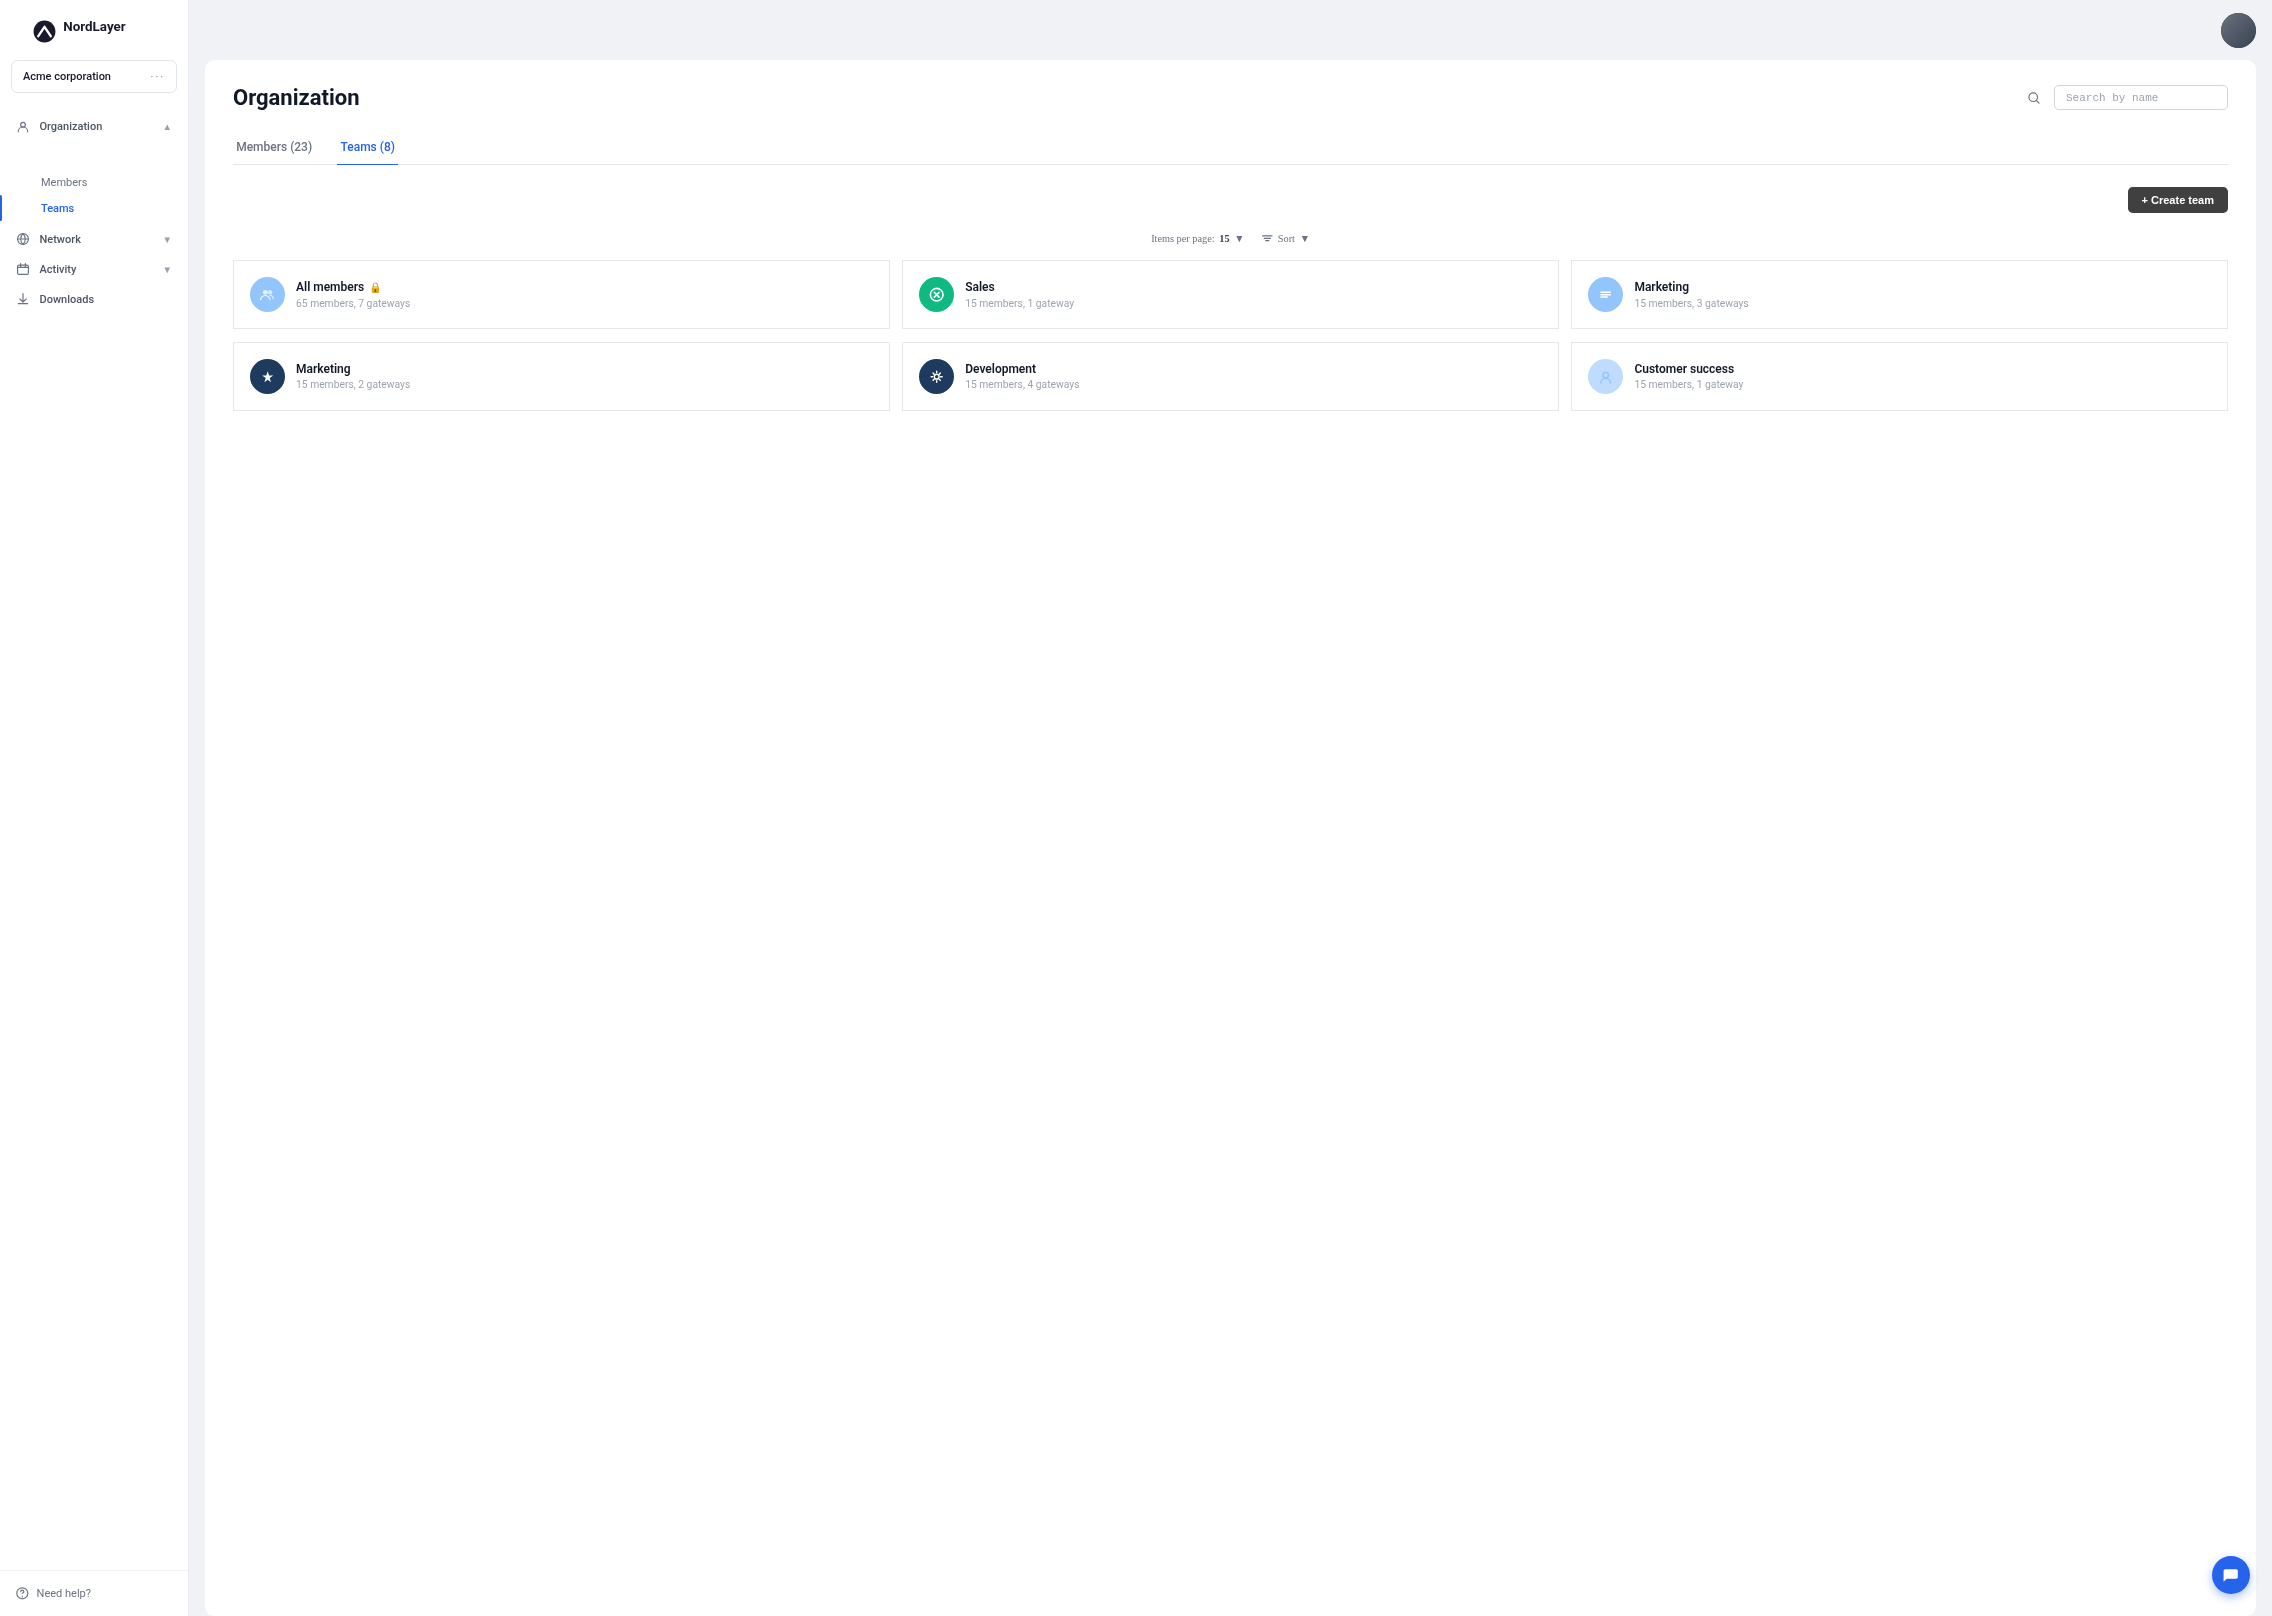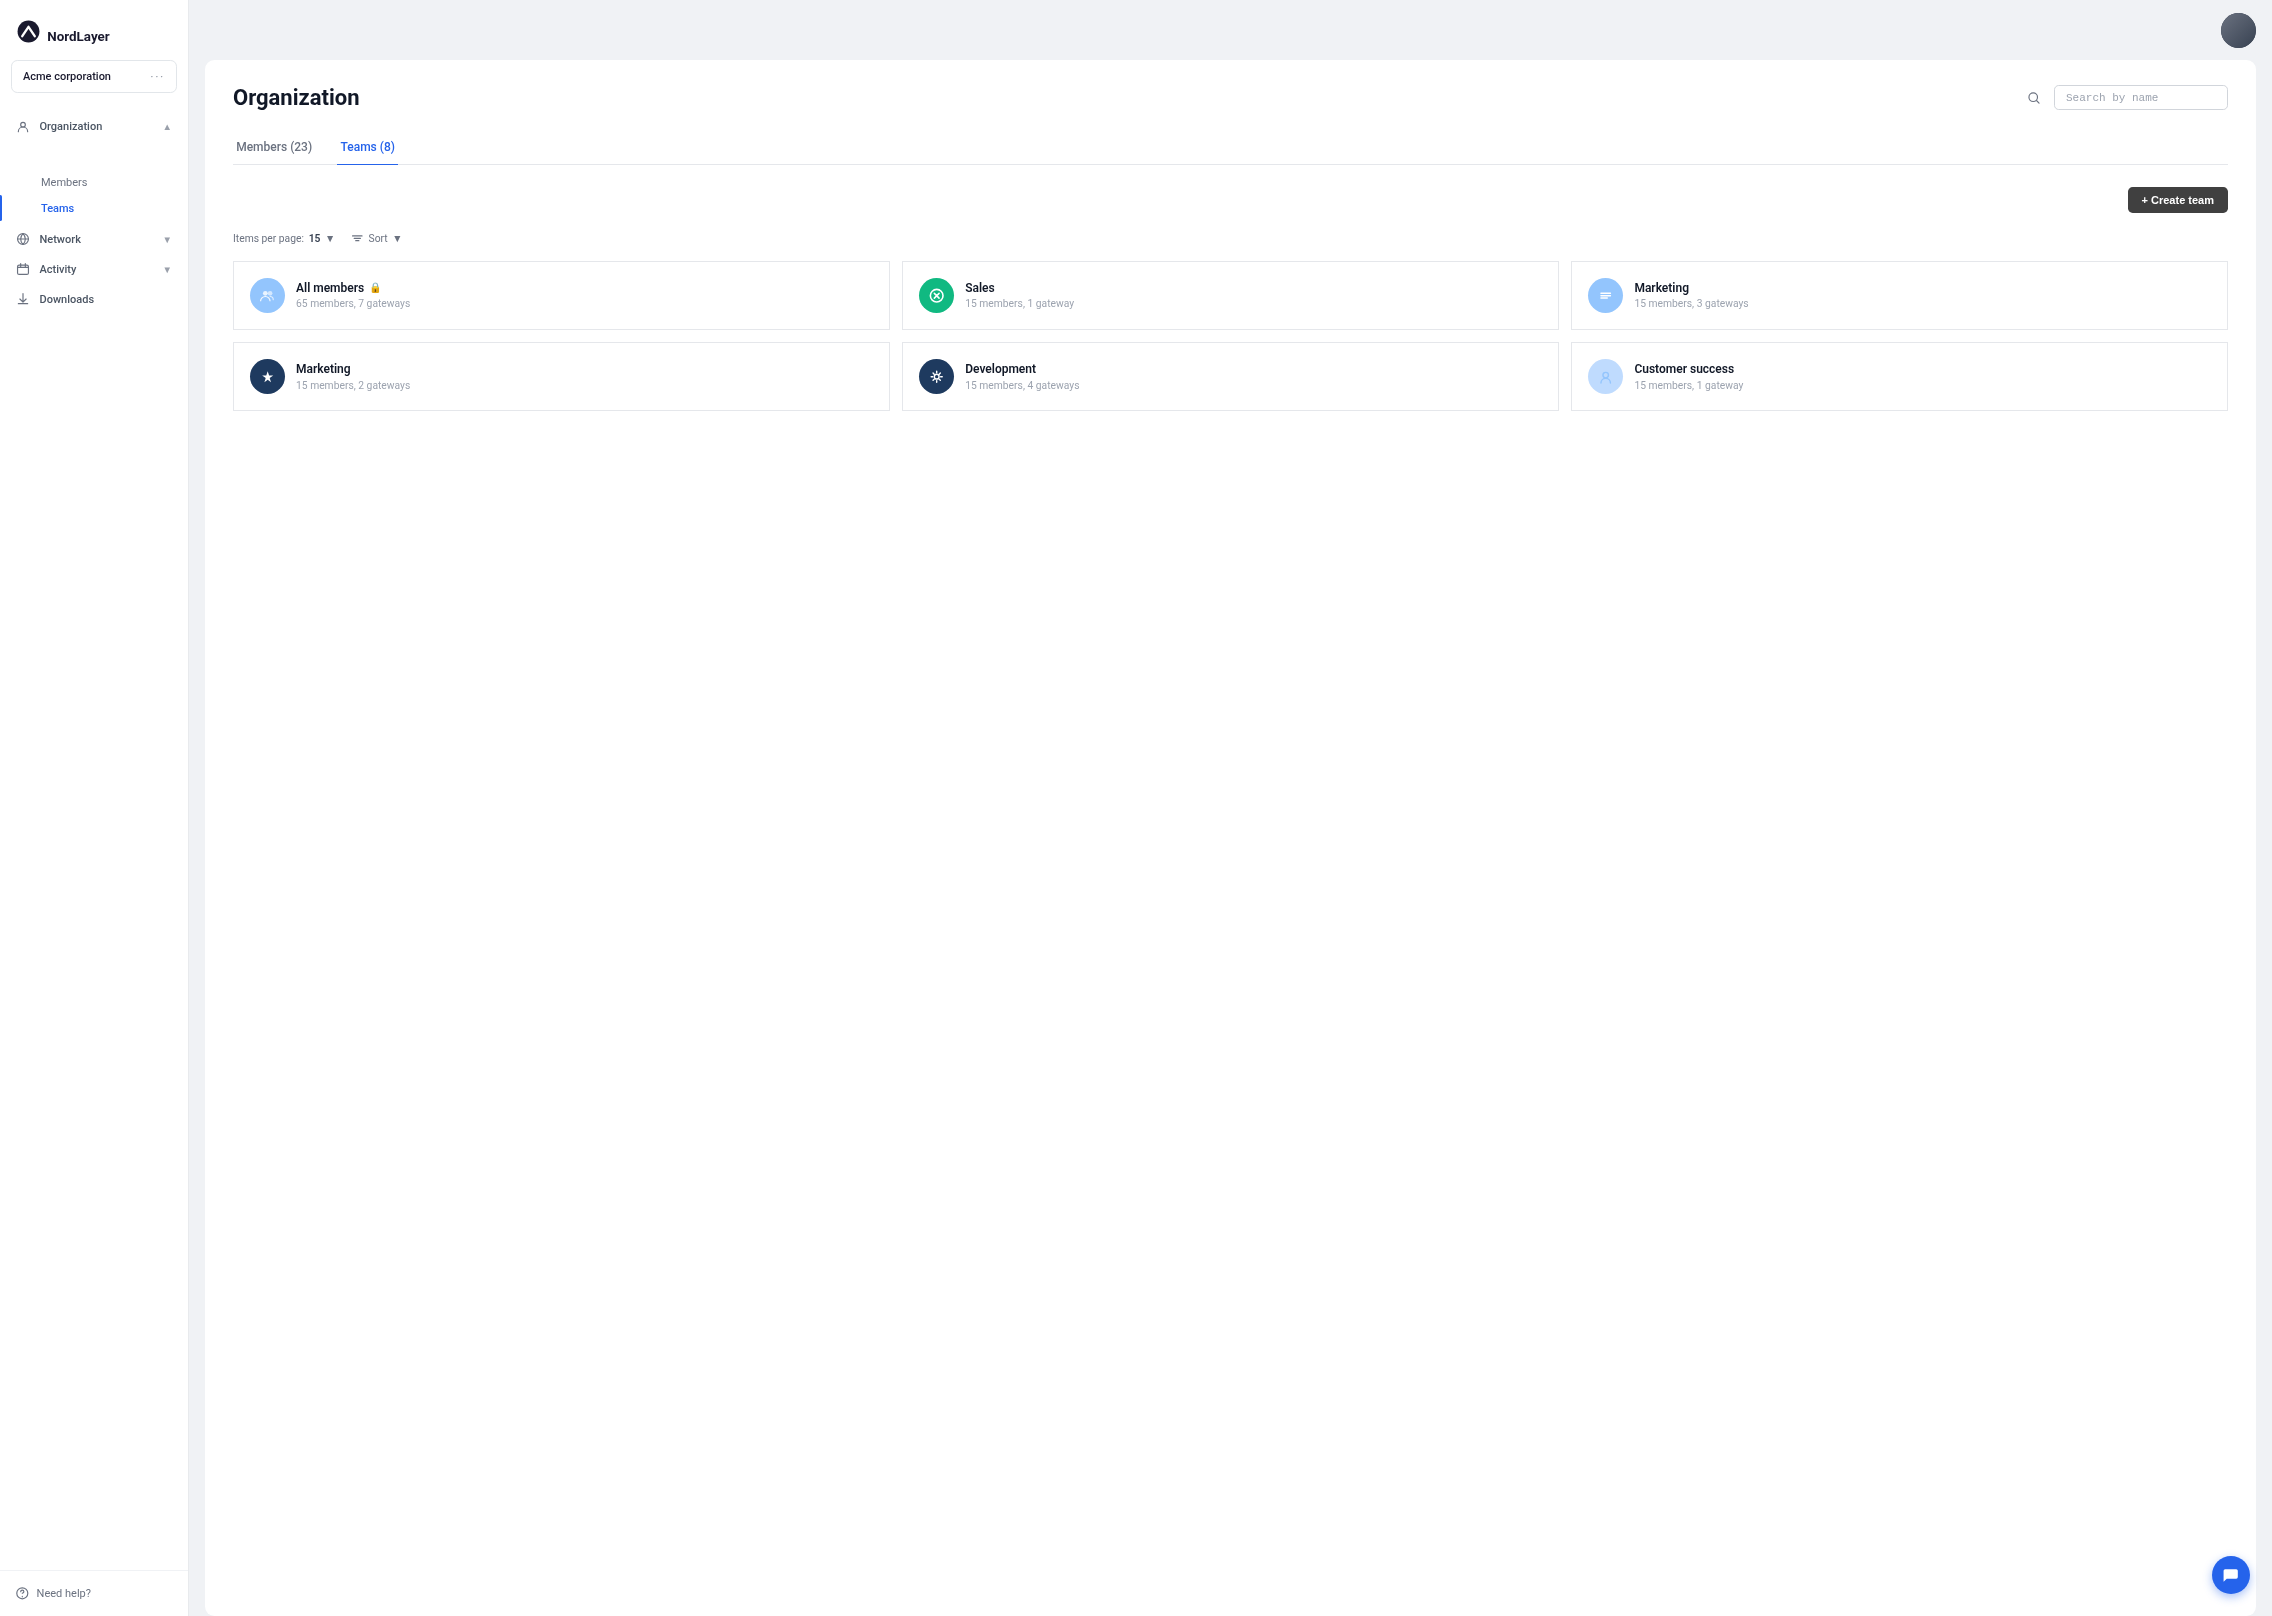--- a/index.html
+++ b/index.html
@@ -10,23 +10,23 @@
       width: 189px;
       min-width: 189px;
       background: #fff;
       display: flex;
       flex-direction: column;
       border-right: 0.8px solid #e8eaed;
       height: 100vh;
     }
     .sidebar-logo {
       display: flex;
-      align-items: flex-end;
+      align-items: flex-start;
       gap: 6.3px;
-      padding: 19px 16px 16px;
+      padding: 19px 32px 16px;
     }
     .logo-icon {
       width: 25px;
       height: 25px;
     }
     .logo-text {
       font-size: 13.4px;
       font-weight: 700;
       color: #1a1a2e;
     }
@@ -250,23 +250,24 @@
       cursor: pointer;
       display: flex;
       align-items: center;
       gap: 4.7px;
     }
 
     
     .list-controls {
       display: flex;
       align-items: center;
-      justify-content: flex-start;
+      justify-content: center;
       gap: 16px;
       margin-bottom: 16px;
+      font-family: Liberation Serif, serif;
     }
     .items-per-page {
       display: flex;
       align-items: center;
       gap: 4.7px;
       font-size: 10.3px;
       color: #6b7280;
       cursor: pointer;
     }
     .sort-control {

